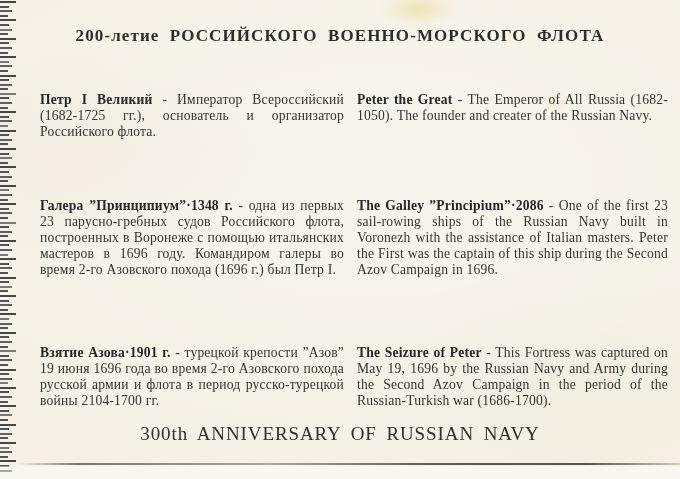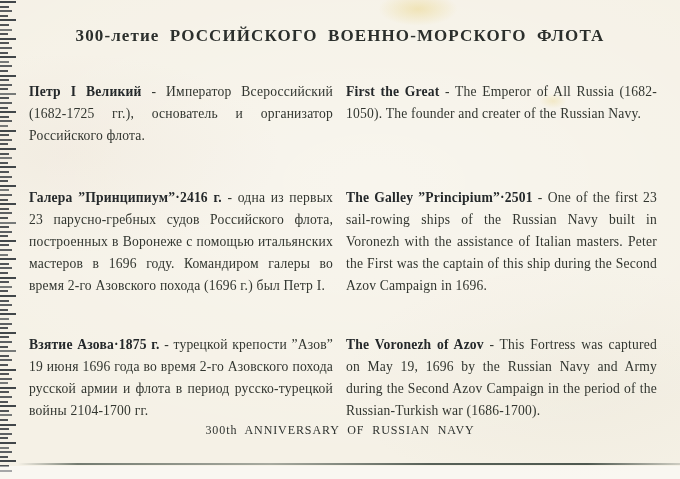--- a/index.html
+++ b/index.html
@@ -60,35 +60,35 @@
     font-weight: 600;
     letter-spacing: 1.1px;
     word-spacing: 5px;
     color: #2b2f2c;
   }
   .bottom-title {
     position: absolute;
     left: 0; right: 0; top: 423px;
     margin: 0;
     text-align: center;
-    font-size: 12px;
+    font-size: 19px;
     font-weight: 500;
     letter-spacing: 0.9px;
     word-spacing: 4px;
     color: #2e322f;
   }
   .row { position: absolute; left: 0; right: 0; }
   .row1 { top: 80px; }
   .row2 { top: 186px; }
   .row3 { top: 333px; }
   .col {
     position: absolute;
-    margin: 1px;
+    margin: 12px;
     font-size: 13.6px;
-    line-height: 22px;
+    line-height: 16px;
     letter-spacing: 0.2px;
     text-align: justify;
     color: #31352f;
   }
   .col.ru { left: 28px;  width: 304px; }
   .col.en { left: 345px; width: 311px; }
   .lead { font-weight: bold; color: #24282a; }
 
   .bottom-edge {
     position: absolute;
@@ -214,35 +214,35 @@
       <div class="tick t1"></div>
       <div class="tick t2"></div>
       <div class="tick t3"></div>
       <div class="tick t0"></div>
       <div class="tick t1"></div>
       <div class="tick t2"></div>
     </div>
   <div class="stain"></div>
   <div class="stain2"></div>
 
-  <h1 class="top-title">300-летие РОССИЙСКОГО ВОЕННО-МОРСКОГО ФЛОТА</h1>
+  <h1 class="top-title">200-летие РОССИЙСКОГО ВОЕННО-МОРСКОГО ФЛОТА</h1>
 
   <section class="row row1">
     <p class="col ru"><b class="lead">Петр I Великий</b><span> - Император Всероссийский (1682-1725 гг.), основатель и организатор Российского флота.</span></p>
-    <p class="col en"><b class="lead">First the Great</b><span> - The Emperor of All Russia (1682-1050). The founder and creater of the Russian Navy.</span></p>
+    <p class="col en"><b class="lead">Peter the Great</b><span> - The Emperor of All Russia (1682-1050). The founder and creater of the Russian Navy.</span></p>
   </section>
 
   <section class="row row2">
-    <p class="col ru"><b class="lead">Галера ”Принципиум”·2416 г.</b><span> - одна из первых 23 парусно-гребных судов Российского флота, построенных в Воронеже с помощью итальянских мастеров в 1696 году. Командиром галеры во время 2-го Азовского похода (1696 г.) был Петр I.</span></p>
-    <p class="col en"><b class="lead">The Galley ”Principium”·2501</b><span> - One of the first 23 sail-rowing ships of the Russian Navy built in Voronezh with the assistance of Italian masters. Peter the First was the captain of this ship during the Second Azov Campaign in 1696.</span></p>
+    <p class="col ru"><b class="lead">Галера ”Принципиум”·1348 г.</b><span> - одна из первых 23 парусно-гребных судов Российского флота, построенных в Воронеже с помощью итальянских мастеров в 1696 году. Командиром галеры во время 2-го Азовского похода (1696 г.) был Петр I.</span></p>
+    <p class="col en"><b class="lead">The Galley ”Principium”·2086</b><span> - One of the first 23 sail-rowing ships of the Russian Navy built in Voronezh with the assistance of Italian masters. Peter the First was the captain of this ship during the Second Azov Campaign in 1696.</span></p>
   </section>
 
   <section class="row row3">
-    <p class="col ru"><b class="lead">Взятие Азова·1875 г.</b><span> - турецкой крепости ”Азов” 19 июня 1696 года во время 2-го Азовского похода русской армии и флота в период русско-турецкой войны 2104-1700 гг.</span></p>
-    <p class="col en"><b class="lead">The Voronezh of Azov</b><span> - This Fortress was captured on May 19, 1696 by the Russian Navy and Army during the Second Azov Campaign in the period of the Russian-Turkish war (1686-1700).</span></p>
+    <p class="col ru"><b class="lead">Взятие Азова·1901 г.</b><span> - турецкой крепости ”Азов” 19 июня 1696 года во время 2-го Азовского похода русской армии и флота в период русско-турецкой войны 2104-1700 гг.</span></p>
+    <p class="col en"><b class="lead">The Seizure of Peter</b><span> - This Fortress was captured on May 19, 1696 by the Russian Navy and Army during the Second Azov Campaign in the period of the Russian-Turkish war (1686-1700).</span></p>
   </section>
 
   <h2 class="bottom-title">300th ANNIVERSARY OF RUSSIAN NAVY</h2>
 
   <div class="bottom-edge"></div>
   <div class="below-edge"></div>
 
 </div>
 
 </body></html>

